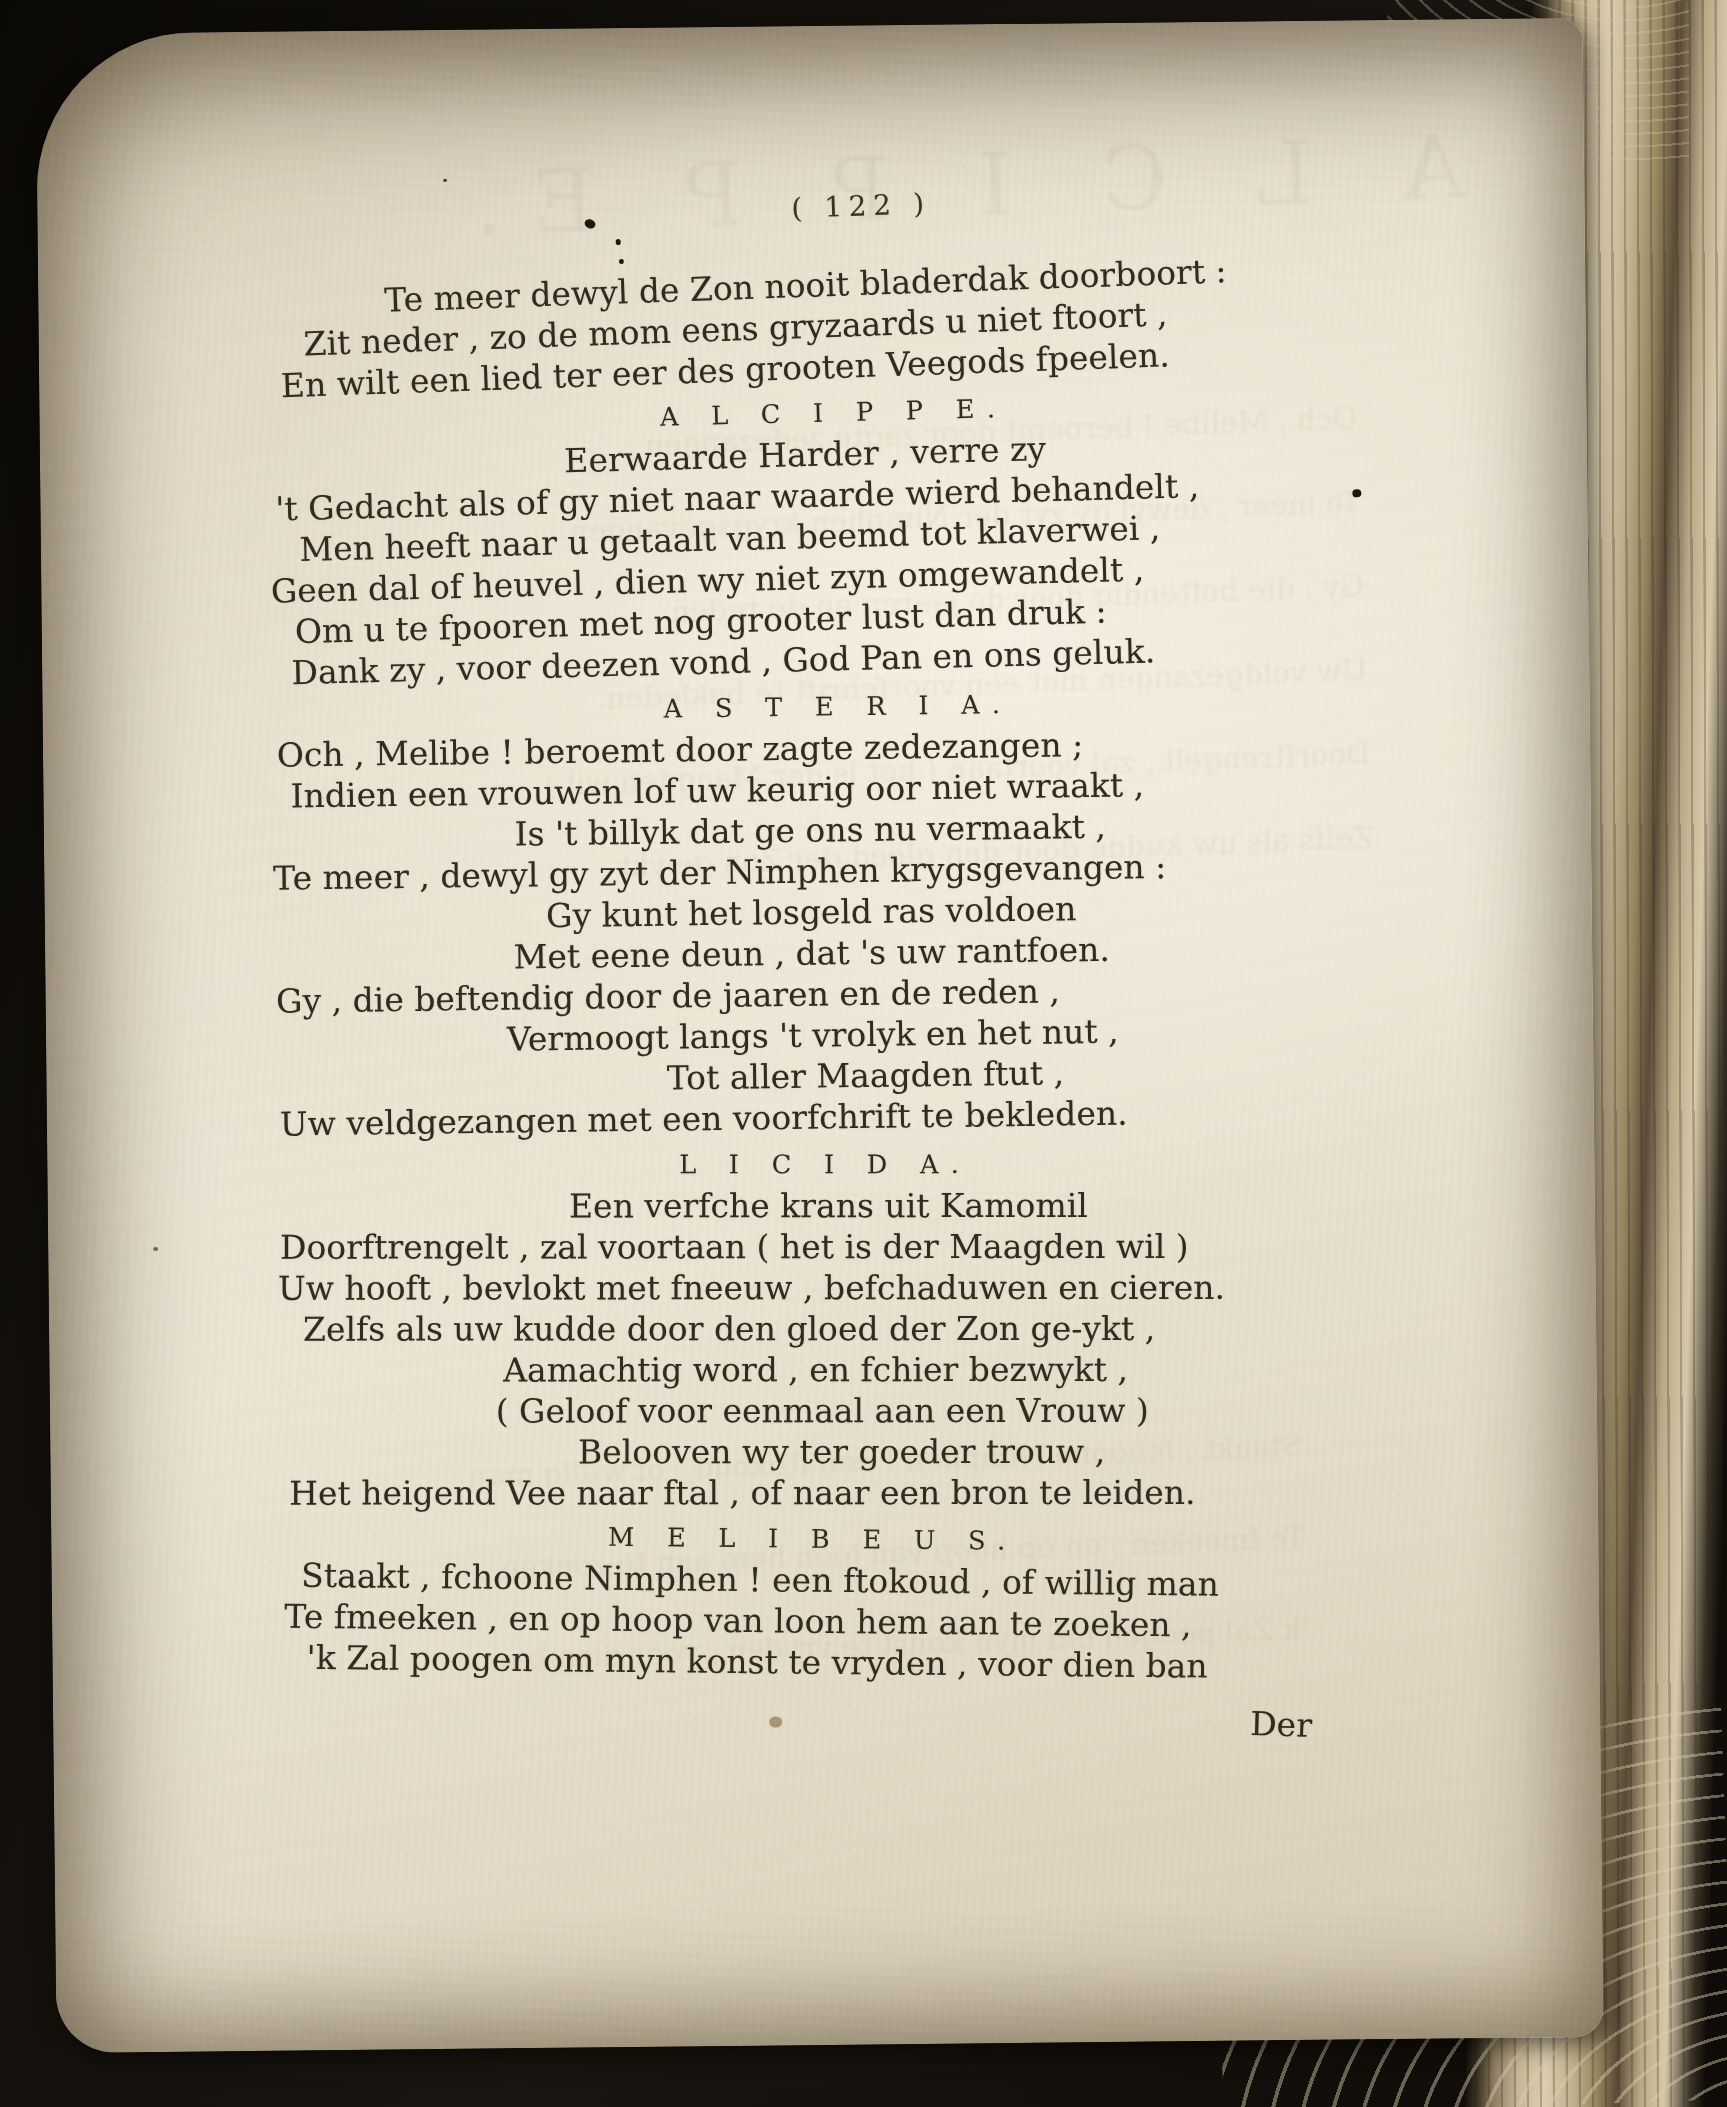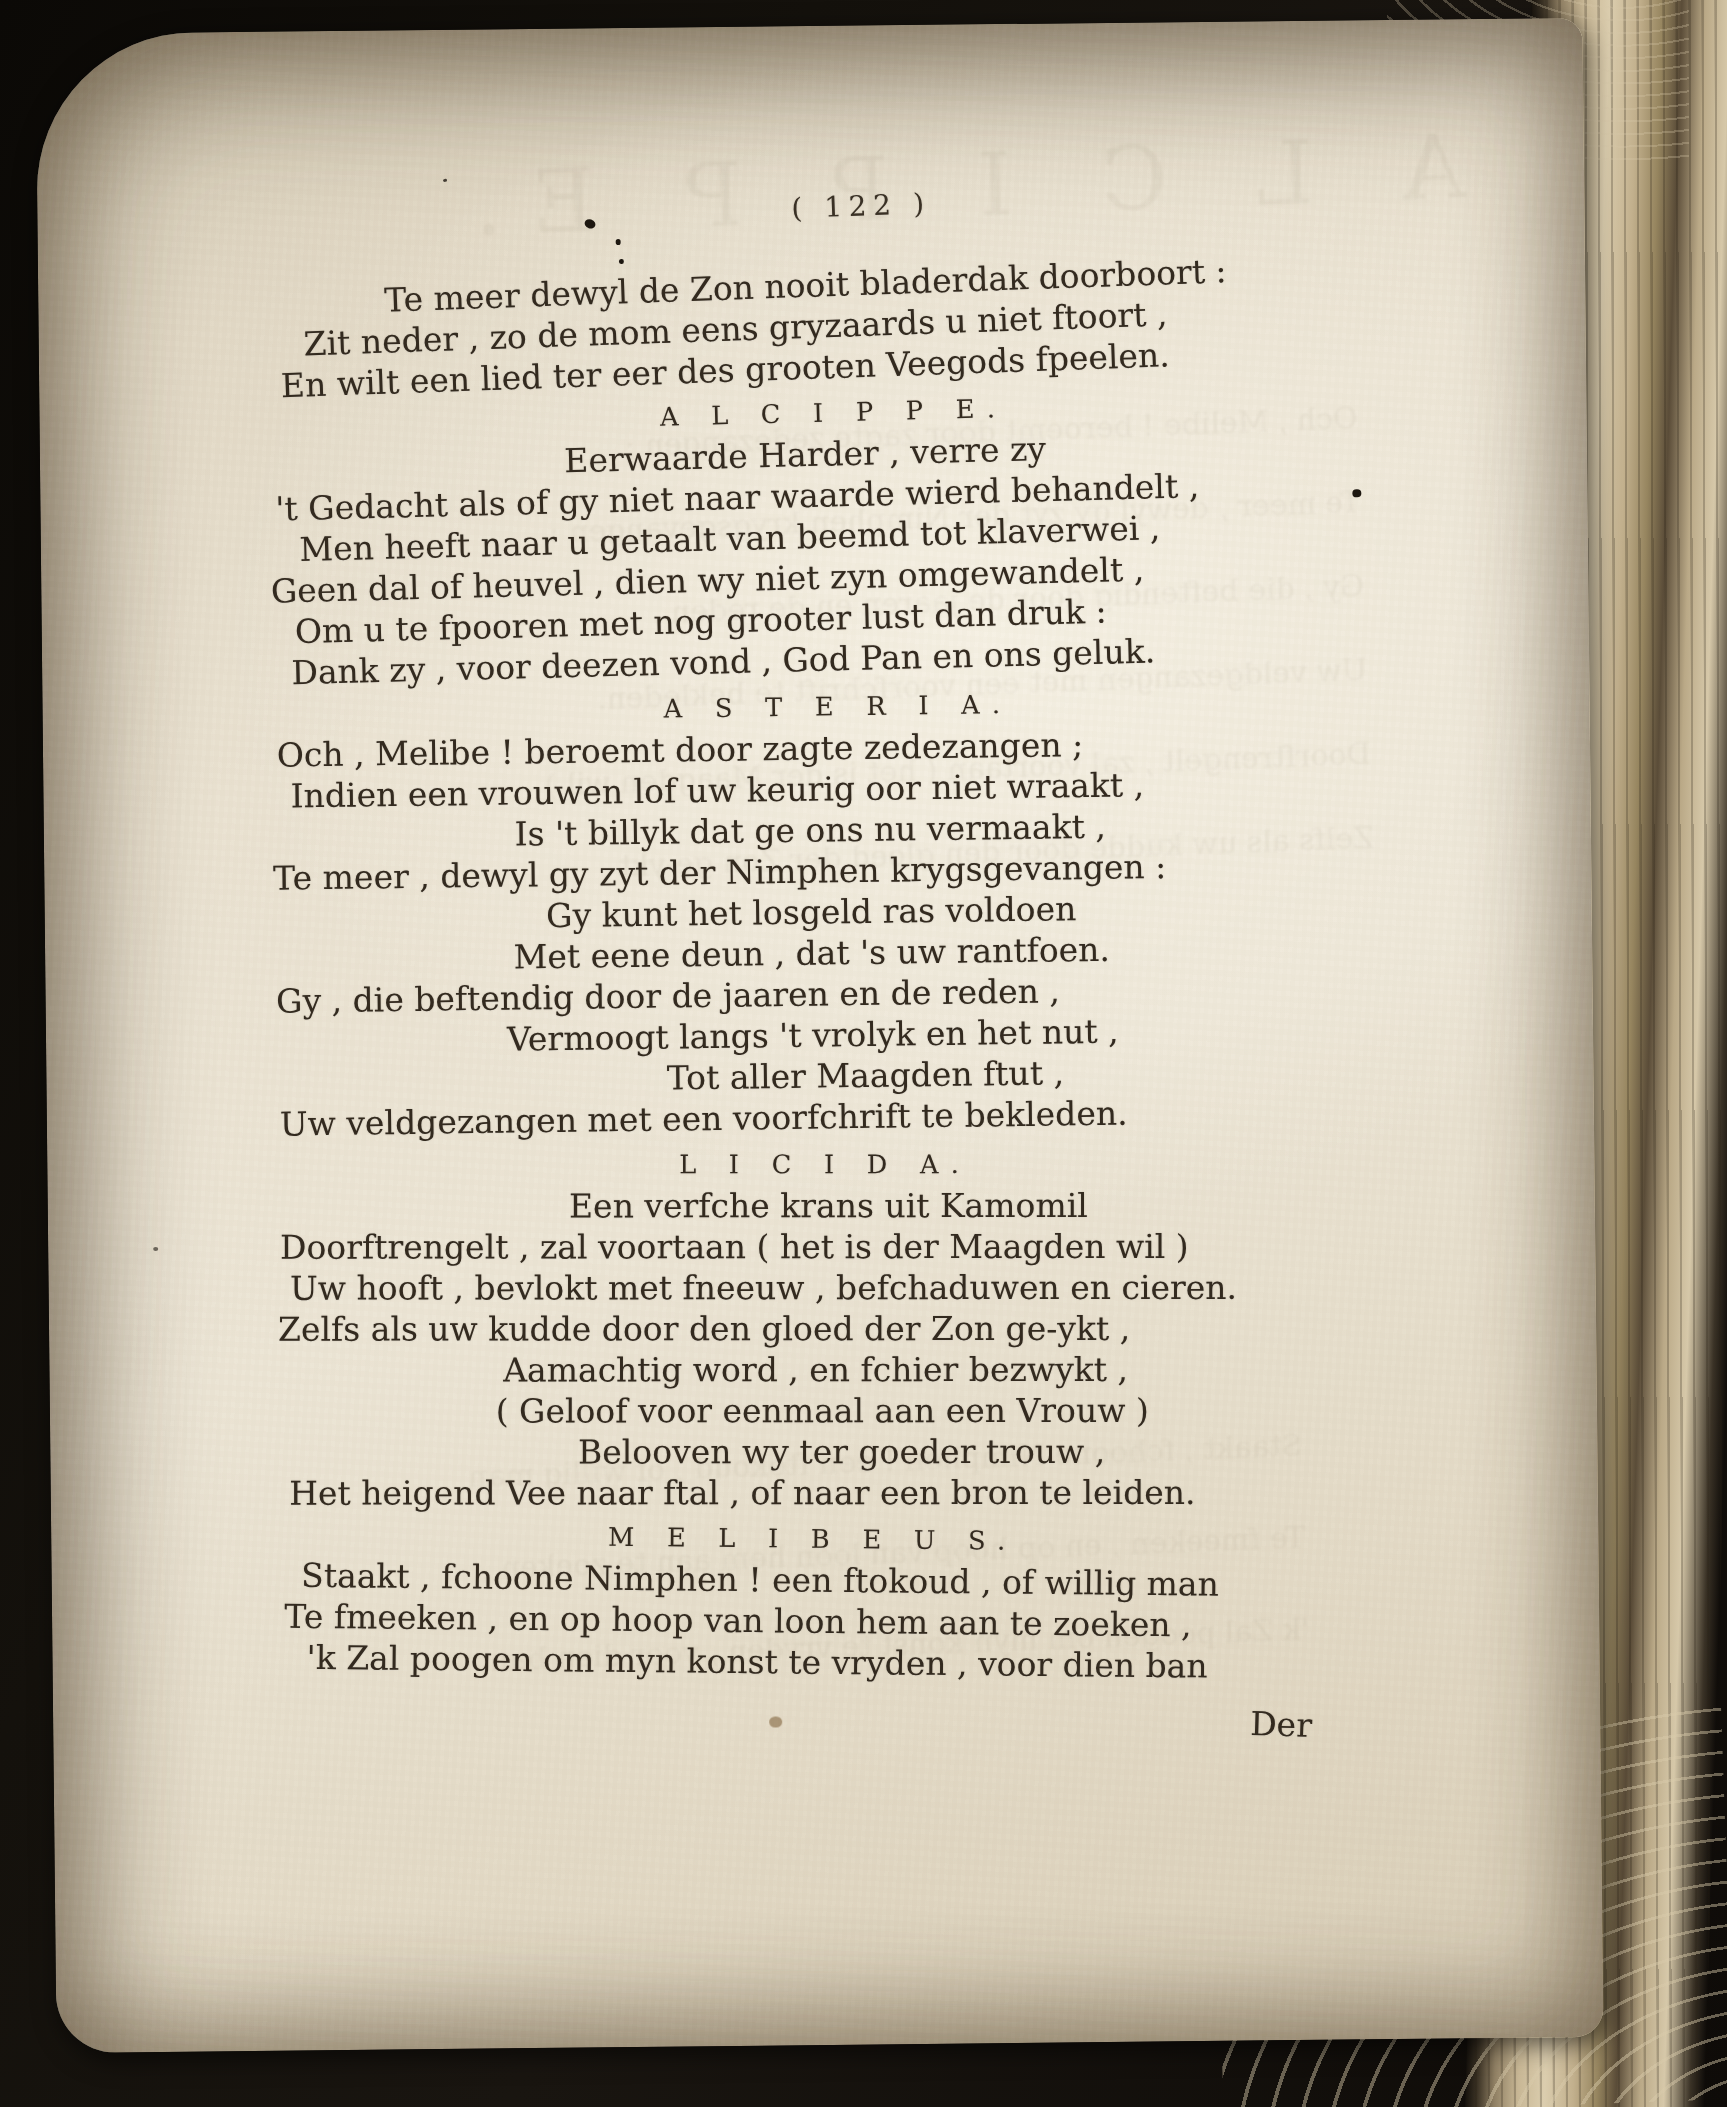--- a/index.html
+++ b/index.html
@@ -144,22 +144,22 @@
         <div class="ln" style="margin-left:1.3px">Gy , die beftendig door de jaaren en de reden ,</div>
         <div class="c">Vermoogt langs 't vrolyk en het nut ,</div>
         <div class="c" style="position:relative;left:52px">Tot aller Maagden ftut ,</div>
         <div class="ln" style="margin-left:3.3px">Uw veldgezangen met een voorfchrift te bekleden.</div>
       </div>
 
       <div class="blk b4">
         <div class="speaker" style="left:9.8px">L I C I D A.</div>
         <div class="c" style="position:relative;left:13px">Een verfche krans uit Kamomil</div>
         <div class="ln" style="margin-left:2px">Doorftrengelt , zal voortaan ( het is der Maagden wil )</div>
-        <div class="ln" style="margin-left:12px">Uw hooft , bevlokt met fneeuw , befchaduwen en cieren.</div>
-        <div class="ln" style="margin-left:0">Zelfs als uw kudde door den gloed der Zon ge-ykt ,</div>
+        <div class="ln" style="margin-left:0px">Uw hooft , bevlokt met fneeuw , befchaduwen en cieren.</div>
+        <div class="ln" style="margin-left:25px">Zelfs als uw kudde door den gloed der Zon ge-ykt ,</div>
         <div class="c">Aamachtig word , en fchier bezwykt ,</div>
         <div class="c" style="position:relative;left:6.6px">( Geloof voor eenmaal aan een Vrouw )</div>
         <div class="c" style="position:relative;left:26px">Belooven wy ter goeder trouw ,</div>
         <div class="ln" style="margin-left:11px">Het heigend Vee naar ftal , of naar een bron te leiden.</div>
       </div>
 
       <div class="blk b5">
         <div class="speaker" style="left:-6.6px">M E L I B E U S.</div>
         <div class="ln" style="margin-left:19.7px">Staakt , fchoone Nimphen ! een ftokoud , of willig man</div>
         <div class="ln" style="margin-left:3.3px">Te fmeeken , en op hoop van loon hem aan te zoeken ,</div>

